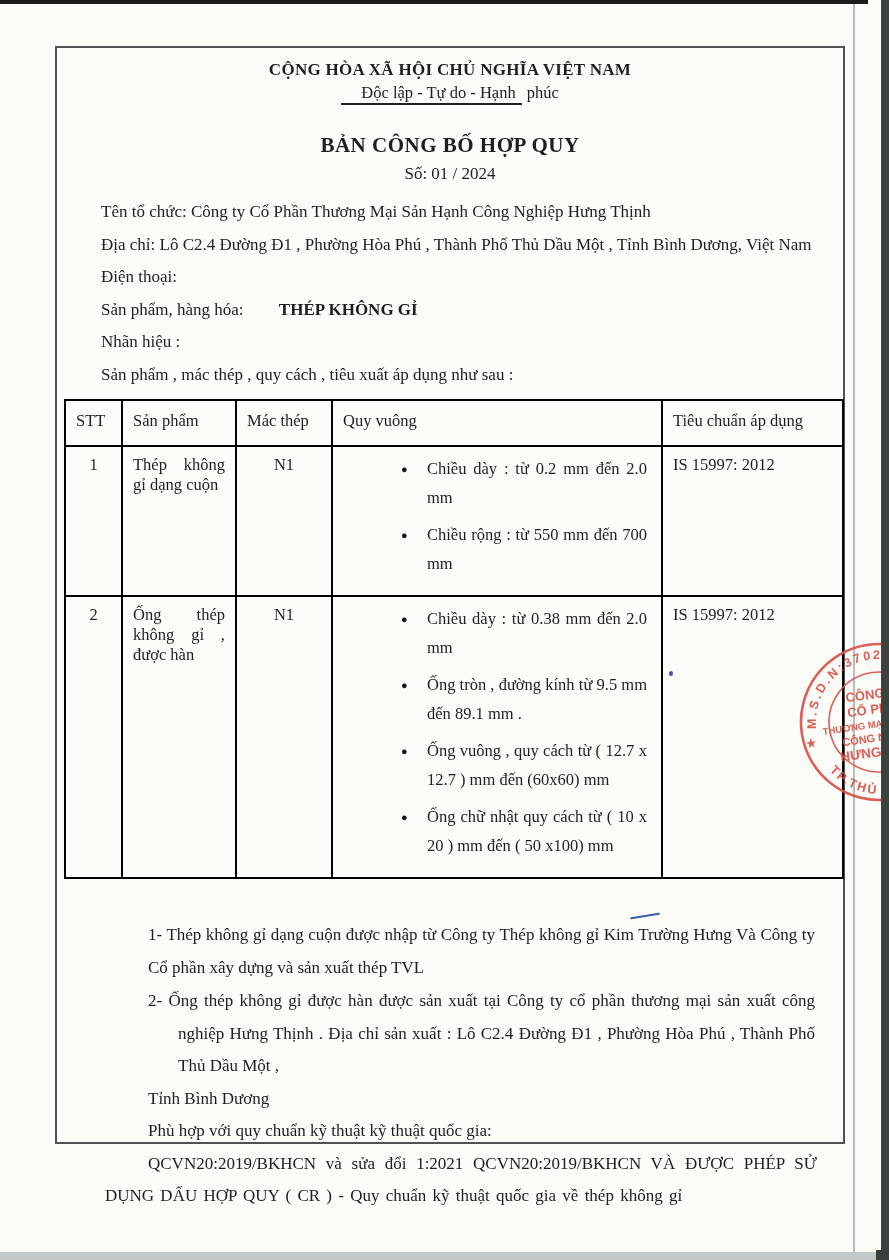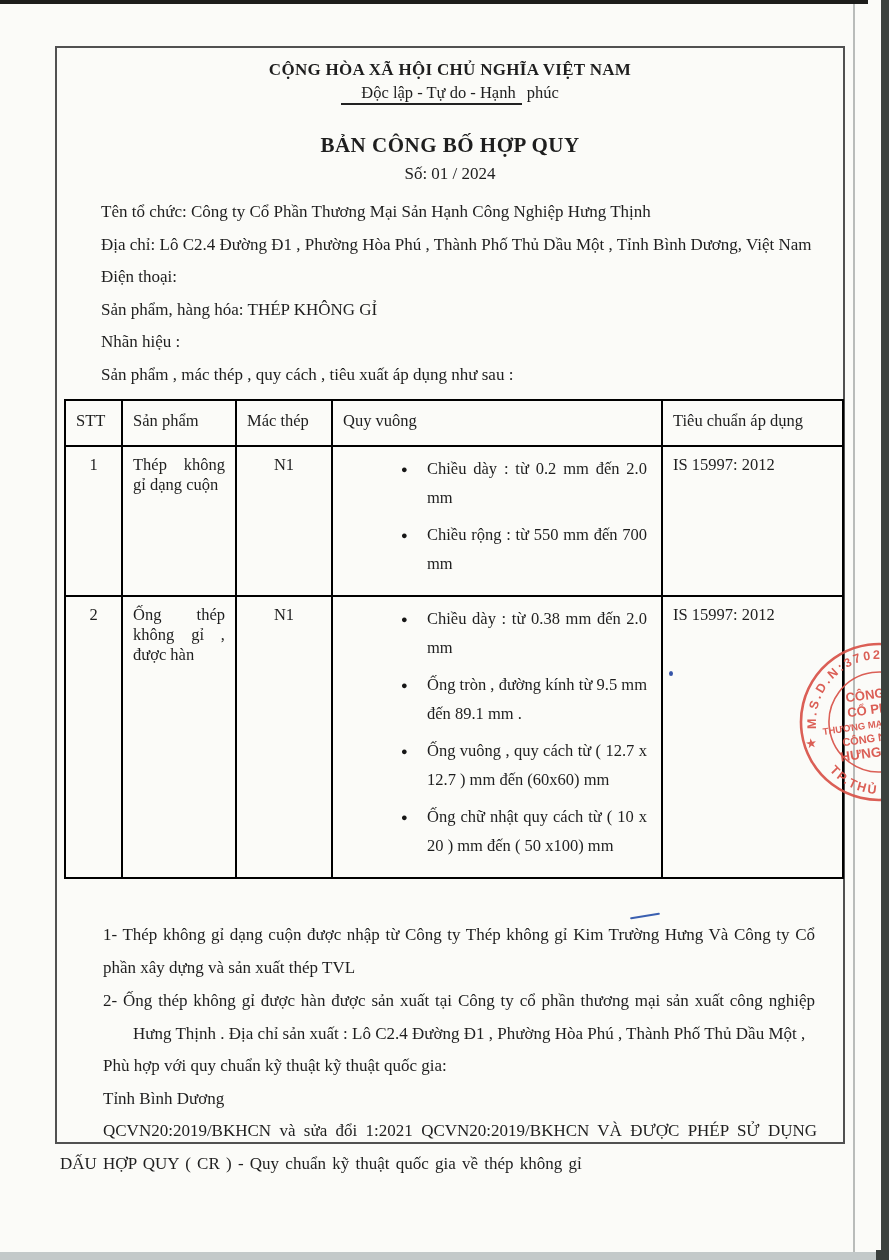--- a/index.html
+++ b/index.html
@@ -22,41 +22,41 @@
   }
   .center { text-align:center; }
   .nat-header { font-size:17px; font-weight:bold; letter-spacing:.3px; margin:12px 0 3px; }
   .motto { font-size:16.5px; font-weight:normal; margin:0; }
   .motto .ul { border-bottom:2px solid #222; padding:0 6px 1px 20px; }
   .motto .tail { margin-left:5px; }
   .doc-title { font-size:21px; font-weight:bold; letter-spacing:.5px; margin:30px 0 6px; }
   .doc-number { font-size:17px; margin:2px 0 12px; }
 
   .para { font-size:17px; line-height:32.5px; margin:0 26px 0 44px; }
-  .bold { font-weight:normal; }
+  .bold { font-weight:bold;margin-left:31px; }
 
   table.spec {
     border-collapse:collapse; table-layout:fixed;
     width:778px; margin:8px 0 0 7px;
     font-size:16.5px;
   }
   table.spec th, table.spec td { border:2px solid #000000; vertical-align:top; padding:8px 10px; }
   table.spec th { font-weight:normal; text-align:left; height:26px; padding-top:10px; }
   th.c, td.c { text-align:center; }
   td.sp { text-align:justify; padding-left:12px; padding-right:12px; padding-top:12px; }
   td.qc { padding:10px 6px 8px 0; }
   td.ts { padding-top:12px; }
   .r1 td { height:92px; }
   .r2 td { height:236px; }
   ul.bullets { list-style:none; margin:0; padding:0 4px 0 58px; }
   ul.bullets li { display:flex; gap:16px; margin-bottom:9px; line-height:28.5px; }
   ul.bullets .dot { flex:0 0 10px; font-size:11px; line-height:28.5px; color:#161616; }
   ul.bullets .txt { text-align:justify; }
 
-  .notes { margin-top:40px; }
+  .notes { margin-top:40px;margin-left:45px; }
   .note1 { margin:0 28px 1px 46px; font-size:17px; line-height:32.5px; text-align:justify; }
   .note2 { margin:0 28px 0 46px; padding-left:30px; text-indent:-30px; font-size:17px; line-height:32.5px; text-align:justify; }
   .plain { margin:0 28px 0 46px; font-size:17px; line-height:32.5px; }
   .regulation { margin:0 26px 0 3px; text-indent:43px; font-size:17px; line-height:32.5px; text-align:justify; word-spacing:2px; }
 
   
   .stamp { position:absolute; left:789px; top:632px; width:180px; height:180px; z-index:4; opacity:.93; transform:rotate(-8deg); }
   .stamp text { fill:#d9544a; font-family:"Liberation Sans","DejaVu Sans",sans-serif; font-weight:bold; }
 
   .pen-dash { position:absolute; left:630px; top:915px; width:30px; height:2px; background:#3a5fb0; transform:rotate(-9deg); border-radius:2px; z-index:3; }
@@ -152,22 +152,22 @@
               </ul>
         </td>
         <td class="ts">IS 15997: 2012</td>
       </tr>
     </tbody>
       </table>
 
     <div class="notes">
       <p class="note1">1- Thép không gỉ dạng cuộn được nhập từ Công ty Thép không gỉ Kim Trường Hưng Và Công ty Cổ phần xây dựng và sản xuất thép TVL</p>
       <p class="note2">2- Ống thép không gỉ được hàn được sản xuất tại Công ty cổ phần thương mại sản xuất công nghiệp Hưng Thịnh . Địa chỉ sản xuất : Lô C2.4 Đường Đ1 , Phường Hòa Phú , Thành Phố Thủ Dầu Một ,</p>
+      <p class="plain">Tỉnh Bình Dương</p>
       <p class="plain">Phù hợp với quy chuẩn kỹ thuật kỹ thuật quốc gia:</p>
-      <p class="plain">Tỉnh Bình Dương</p>
       <p class="regulation">QCVN20:2019/BKHCN và sửa đổi 1:2021 QCVN20:2019/BKHCN VÀ ĐƯỢC PHÉP SỬ DỤNG DẤU HỢP QUY ( CR ) -  Quy chuẩn kỹ thuật quốc gia về thép không gỉ</p>
     </div>
 
   </div>
 
   <svg class="stamp" viewBox="0 0 180 180">
     <defs>
       <path id="arcTop" d="M 27 90 A 63 63 0 0 1 153 90"></path>
       <path id="arcBottom" d="M 24 96 A 66 66 0 0 0 156 96"></path>
     </defs>

